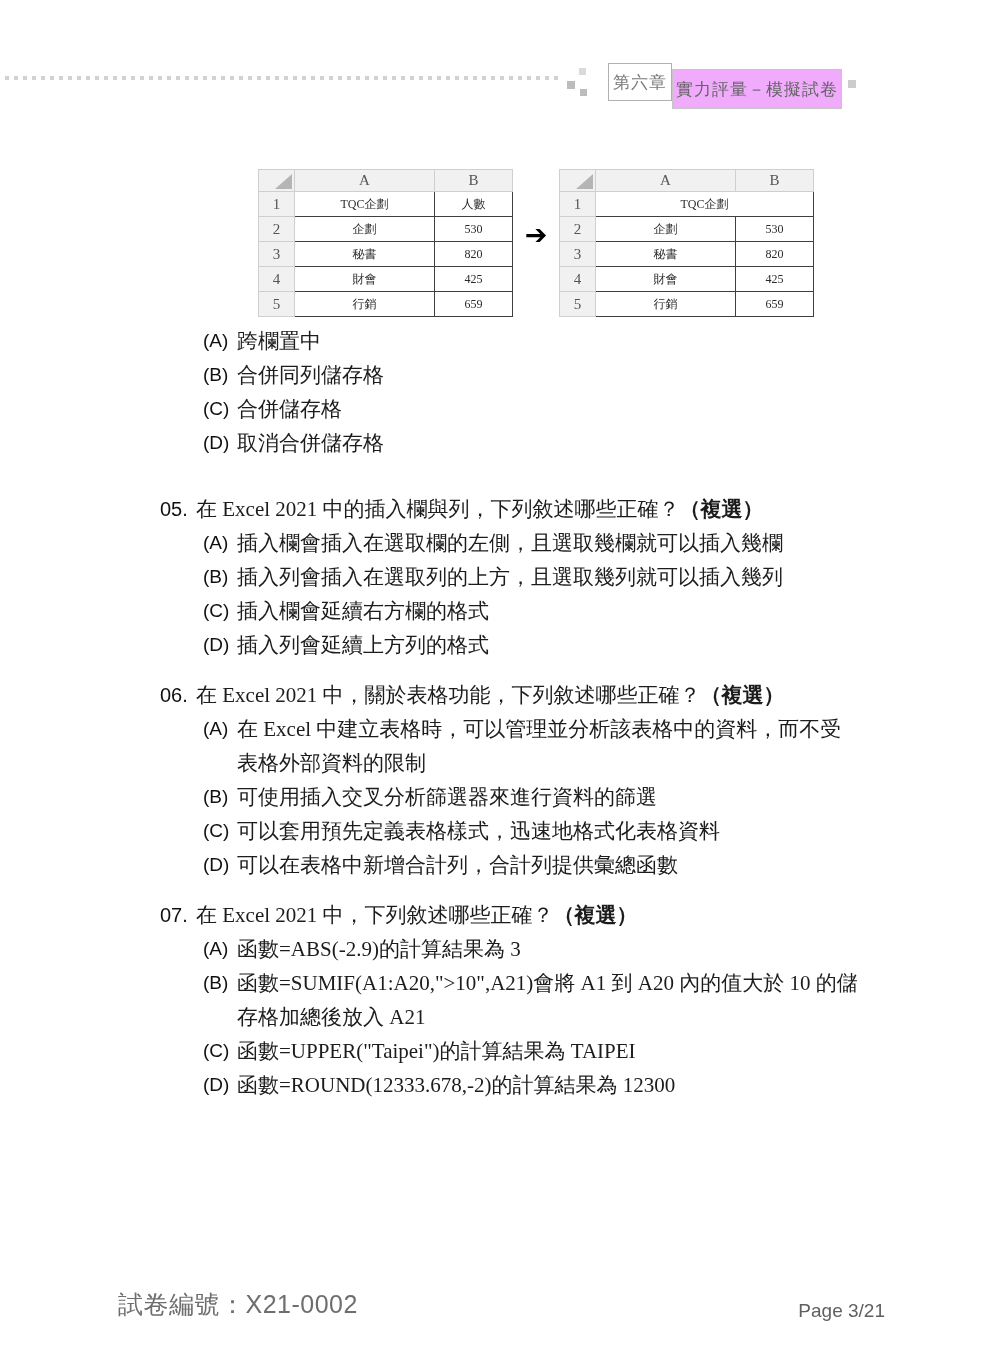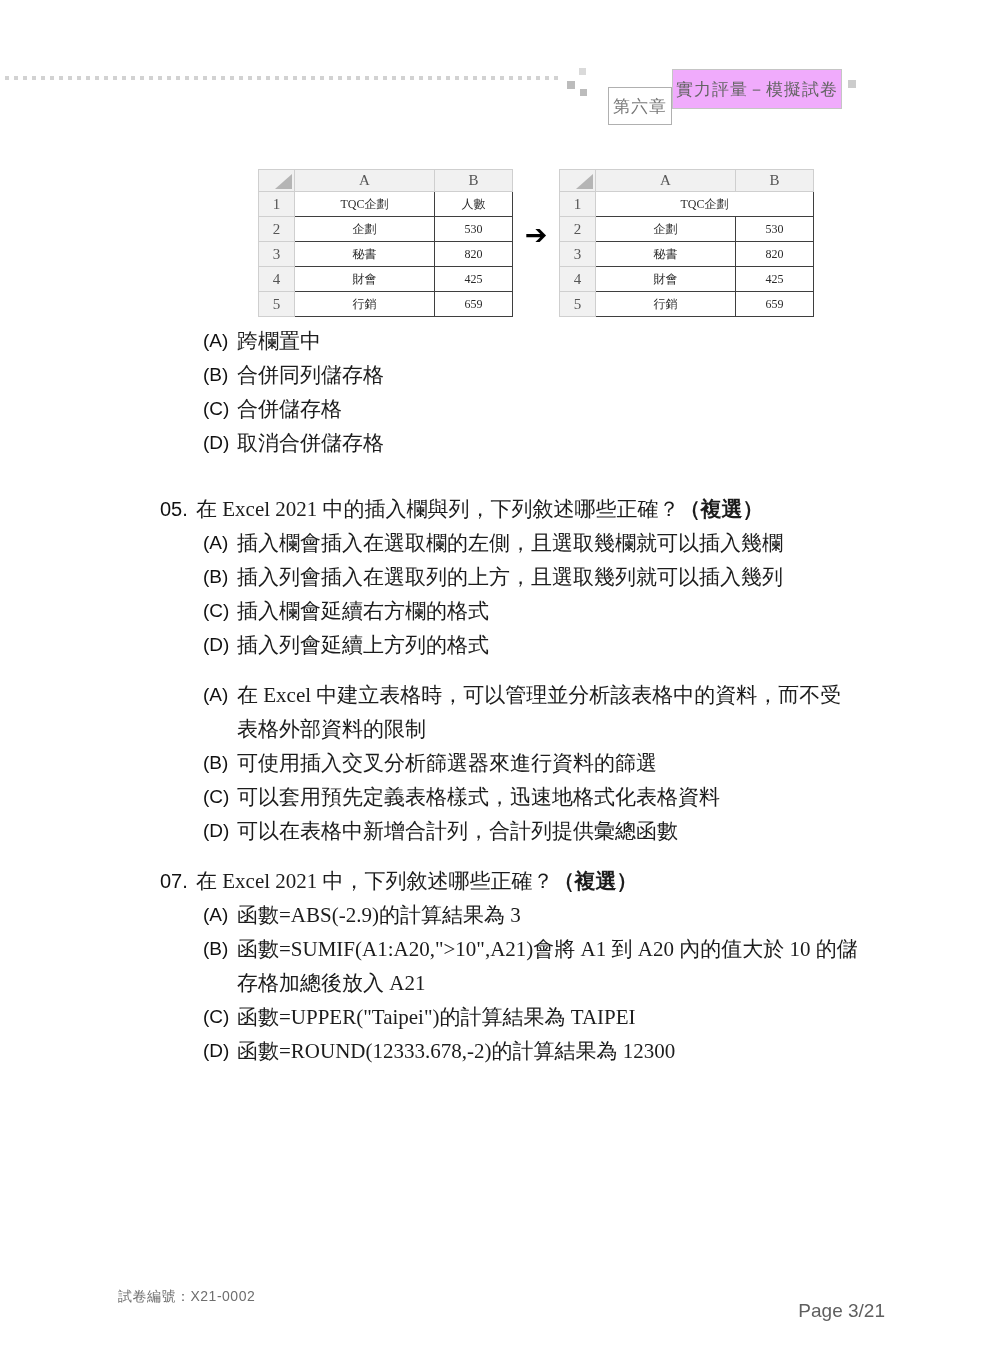--- a/index.html
+++ b/index.html
@@ -22,21 +22,21 @@
   .decor-sq { position: absolute; }
   .sq1 { top: 68px; left: 579px; width: 7px; height: 7px; background: #dadada; }
   .sq2 { top: 81px; left: 567px; width: 8px; height: 8px; background: #bcbcbc; }
   .sq3 { top: 89px; left: 580px; width: 7px; height: 7px; background: #bcbcbc; }
   .sq4 { top: 80px; left: 848px; width: 8px; height: 8px; background: #cccccc; }
   .chapter-box {
     position: absolute; top: 63px; left: 608px; width: 64px; height: 38px;
     border: 1px solid #b0b0b0; background: #fff;
     display: flex; align-items: center; justify-content: center;
     font-family: "Liberation Sans", "DejaVu Sans", sans-serif;
-    font-size: 17px; color: #787878; letter-spacing: 1px; margin-top: 24px;
+    font-size: 17px; color: #787878; letter-spacing: 1px;
   }
   .title-box {
     position: absolute; top: 69px; left: 672px; width: 170px; height: 40px;
     border: 1px solid #c5c5c5; background: #f0abfc;
     display: flex; align-items: center; justify-content: center;
     font-family: "Liberation Sans", "DejaVu Sans", sans-serif;
     font-size: 17px; color: #646464; letter-spacing: 1px;
   }
 
   
@@ -83,21 +83,21 @@
   .arrow-cell {
     width: 46px; flex: 0 0 46px; text-align: center;
     margin-top: 52px; font-size: 27px; font-weight: bold; color: #000;
     font-family: "DejaVu Sans", sans-serif; line-height: 1;
   }
 
   
   .footer-left {
     position: absolute; top: 1288px; left: 118px;
     font-family: "Liberation Sans", "DejaVu Sans", sans-serif;
-    font-size: 14px; color: #6e6e6e; letter-spacing: 0.5px;
+    font-size: 25px; color: #6e6e6e; letter-spacing: 0.5px;
   }
   .footer-right {
     position: absolute; top: 1300px; right: 115px;
     font-family: "Liberation Sans", "DejaVu Sans", sans-serif;
     font-size: 19px; color: #5f5f5f;
   }
 </style>
 </head>
 <body>
 
@@ -241,20 +241,24 @@
         <div class="opt-text">插入欄會延續右方欄的格式</div>
       </div>
       <div class="opt">
         <span class="opt-letter">(D)</span>
         <div class="opt-text">插入列會延續上方列的格式</div>
       </div>
     </div>
   </div>
 
   <div class="question q06">
+    <div class="q-head">
+      <span class="q-num">06.</span>
+      <div class="q-text"><span>在 Excel 2021 中，關於表格功能，下列敘述哪些正確？</span><b class="multi">（複選）</b></div>
+    </div>
     <div>
       <div class="opt">
         <span class="opt-letter">(A)</span>
         <div class="opt-text">在 Excel 中建立表格時，可以管理並分析該表格中的資料，而不受
 表格外部資料的限制</div>
       </div>
       <div class="opt">
         <span class="opt-letter">(B)</span>
         <div class="opt-text">可使用插入交叉分析篩選器來進行資料的篩選</div>
       </div>

